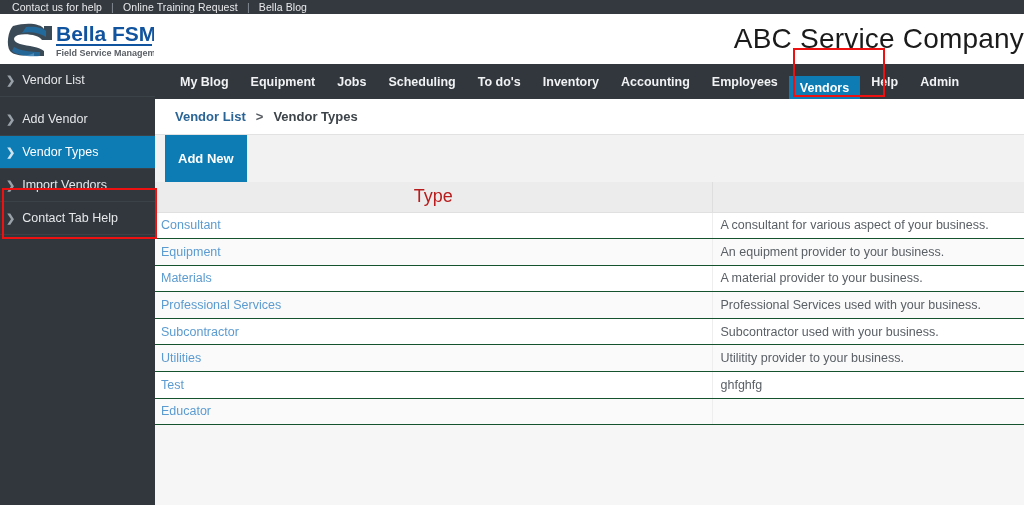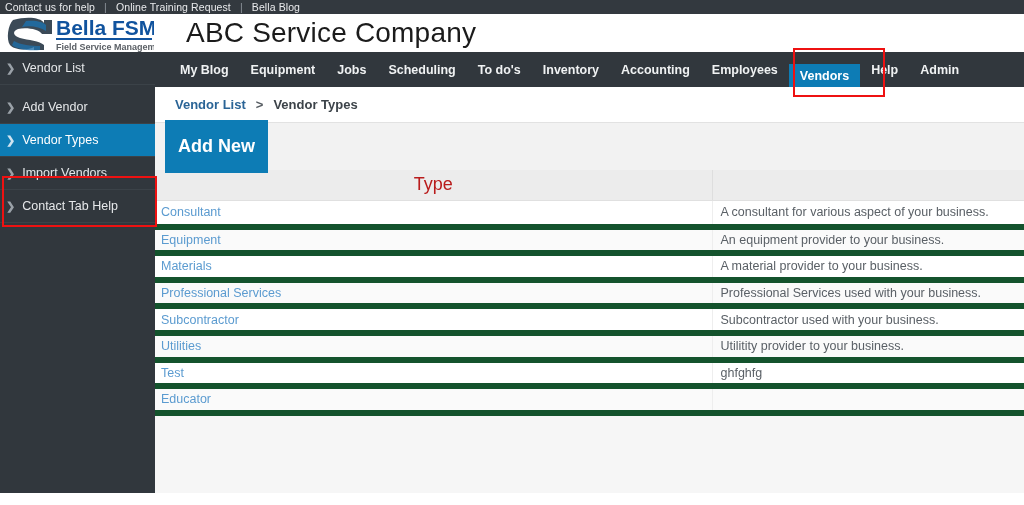--- a/index.html
+++ b/index.html
@@ -12,41 +12,42 @@
     background: #ffffff;
   }
 
   
   .topbar {
     height: 14px;
     background: #33393f;
     color: #e9eaec;
     font-size: 10.5px;
     line-height: 14px;
-    padding-left: 5px;
+    padding-left: 12px;
     white-space: nowrap;
     letter-spacing: .1px;
   }
   .topbar a {
     color: #e9eaec;
     text-decoration: none;
   }
   .topbar .sep {
     color: #8d949b;
     padding: 0 6px;
   }
 
   
   .header {
-    height: 38px;
+    height: 50px;
     background: #ffffff;
     display: flex;
     align-items: center;
     padding-left: 6px;
     position: relative;
+    justify-content: space-between;
   }
   .logo {
     width: 148px;
     height: 44px;
     position: relative;
     flex: 0 0 auto;
   }
   .logo svg { display: block; }
   .company-title {
     font-size: 28px;
@@ -154,21 +155,21 @@
     height: 48px;
     background: #f2f2f2;
     display: flex;
     align-items: center;
     padding-left: 10px;
     border-top: 1px solid #e2e2e2;
   }
   .btn-primary {
     background: #0d7cb5;
     color: #ffffff;
-    font-size: 18px;
+    font-size: 13px;
     font-weight: bold;
     border: none;
     padding: 16px 13px;
     cursor: pointer;
     font-family: "Liberation Sans", sans-serif;
   }
 
   
   .table-area {
     background: #f6f6f6;
@@ -186,21 +187,21 @@
     font-weight: normal;
     font-size: 18px;
     height: 30px;
     border-bottom: 1px solid #e0e0e0;
     border-right: 1px solid #dedede;
   }
   table.data th:last-child { border-right: none; }
   table.data td {
     height: 26.6px;
     padding: 0 0 0 6px;
-    border-bottom: 6px solid #14532d;
+    border-bottom: 1px solid #14532d;
     border-right: 1px solid #eeeeee;
     color: #5a6066;
     vertical-align: middle;
   }
   table.data td:last-child { border-right: none; }
   table.data tr.odd td { background: #ffffff; }
   table.data tr.even td { background: #fafafa; }
   .type-link {
     color: #5b9bd0;
     text-decoration: none;

